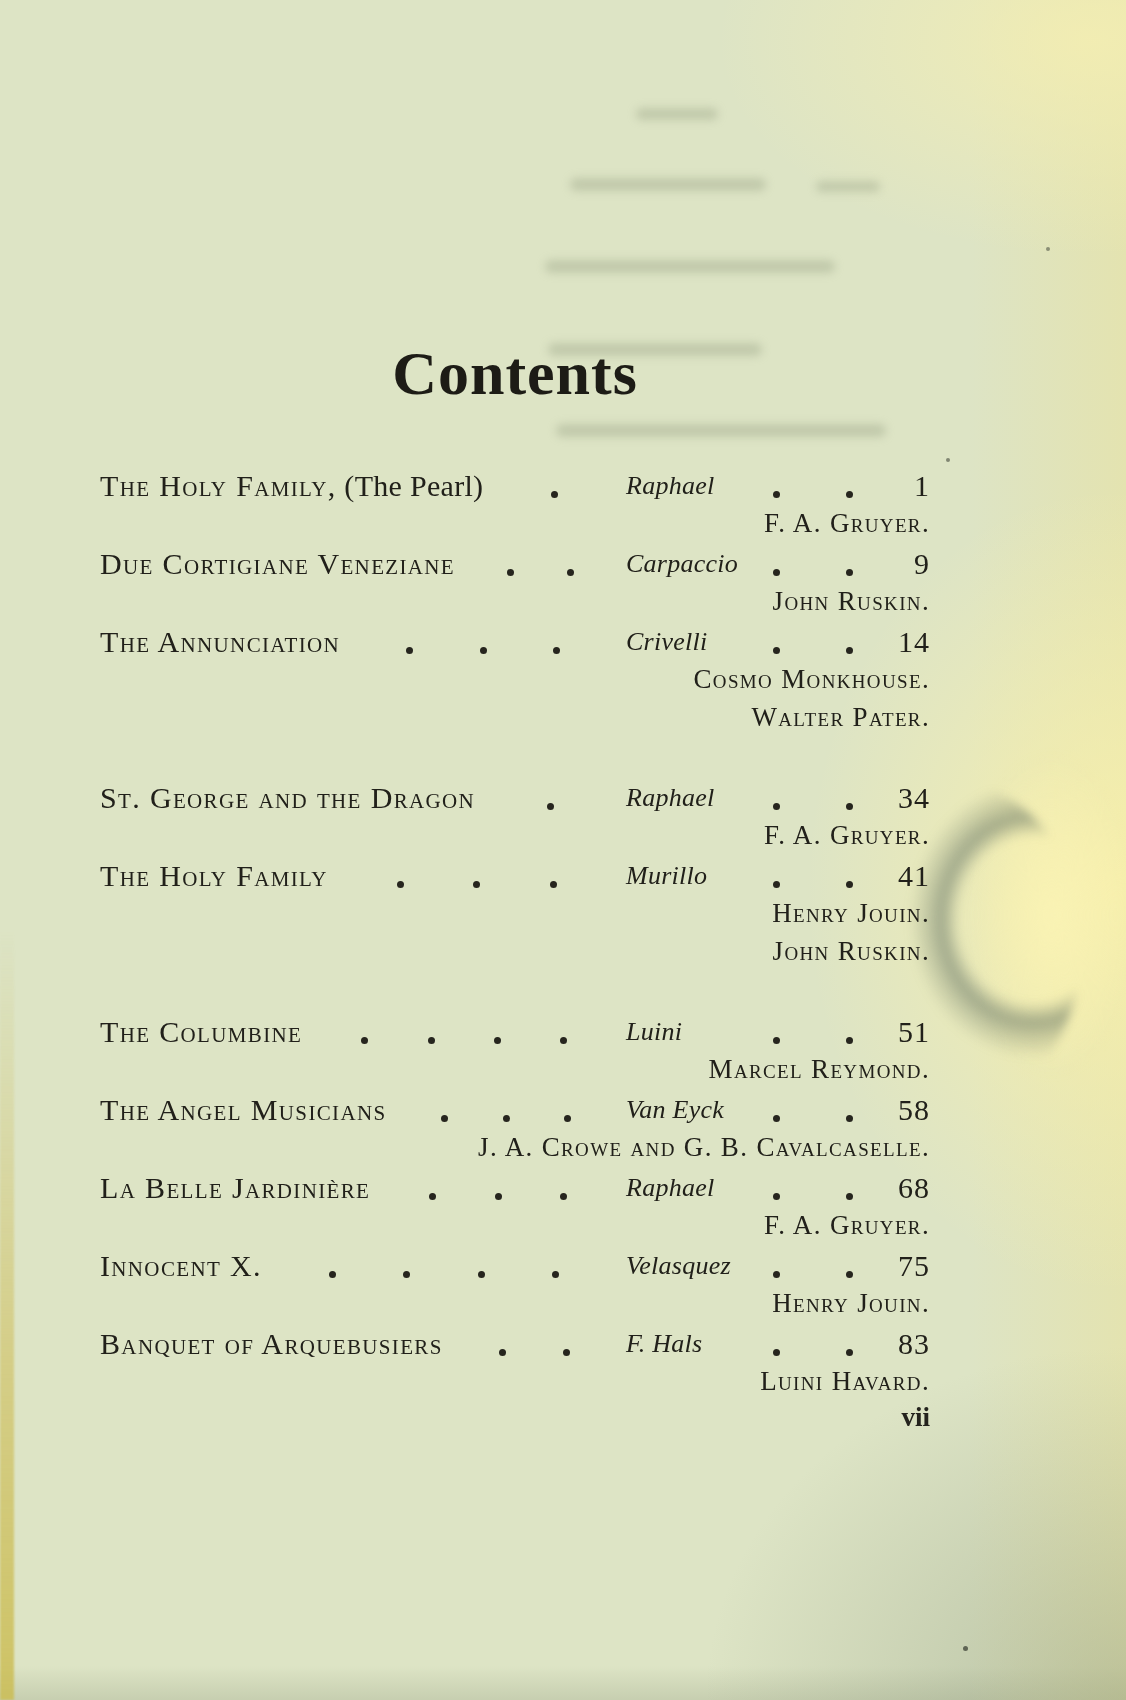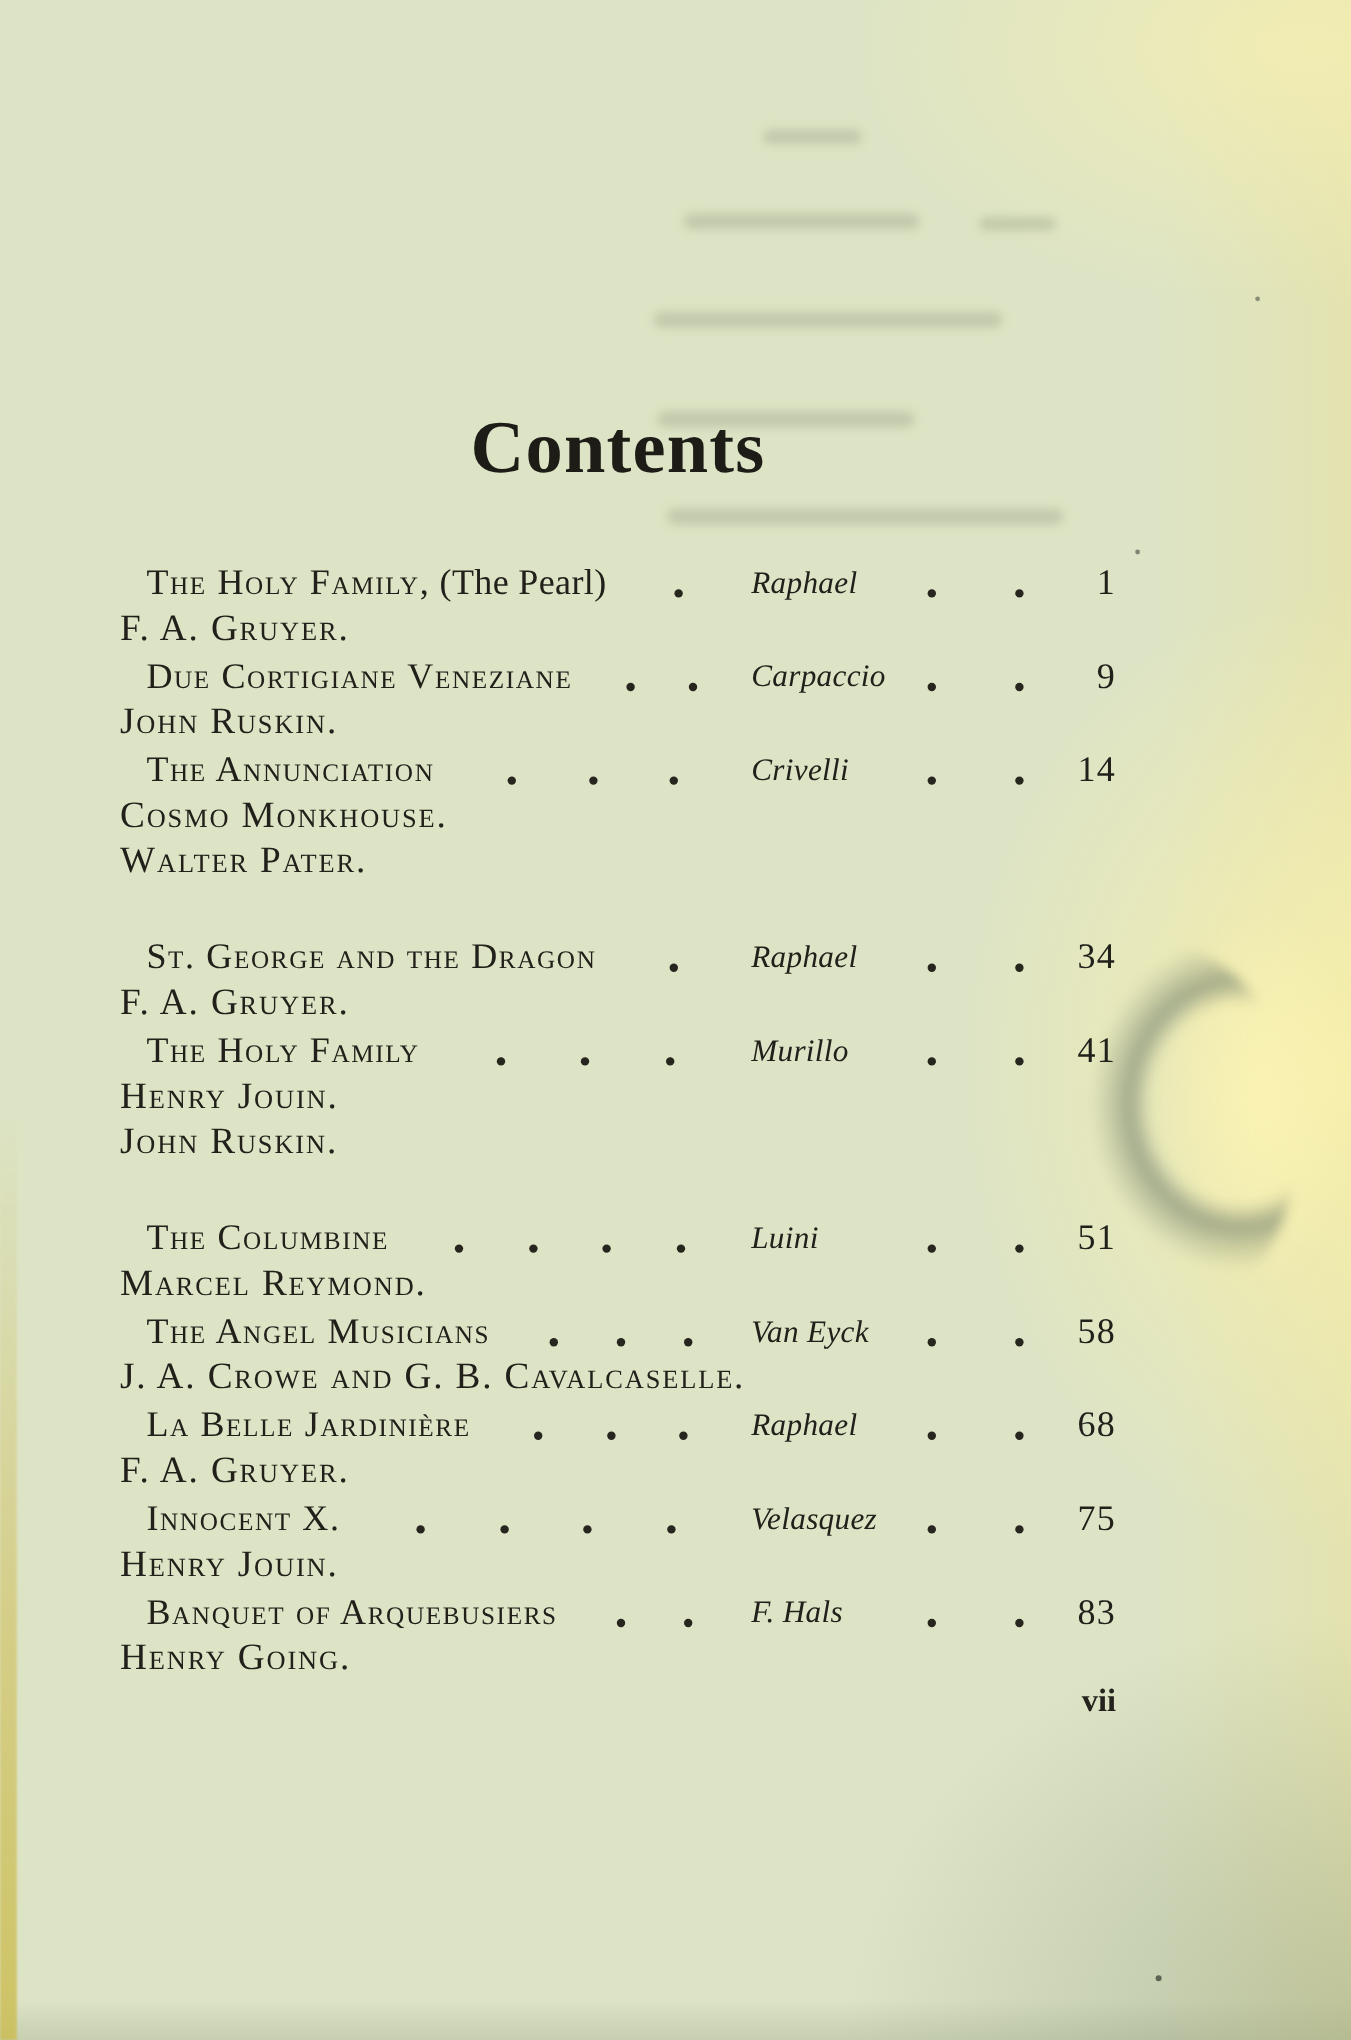--- a/index.html
+++ b/index.html
@@ -56,34 +56,34 @@
   .content{position:absolute;left:100px;top:0;width:830px;}
   .heading{
     margin-top:338px;height:70px;line-height:70px;
     text-align:center;font-size:62px;font-weight:600;letter-spacing:1px;color:#1d1c16;
   }
   .toc{margin-top:58px;}
   .toc-entry{height:78px;}
   .toc-line1{display:flex;align-items:flex-end;height:40px;}
   .toc-title{
     white-space:nowrap;font-variant:small-caps;font-size:30px;line-height:40px;
-    letter-spacing:0.045em;font-weight:500;margin-left:22px;
+    letter-spacing:0.045em;font-weight:500;
   }
   .t-suffix{font-variant:normal;letter-spacing:0.01em;}
   .leader{flex:1;display:flex;justify-content:space-evenly;align-self:flex-end;margin-bottom:8px;height:8px;}
   .artist{
     width:145px;white-space:nowrap;overflow:visible;
     font-style:italic;font-size:26px;line-height:40px;font-weight:500;letter-spacing:0.01em;
   }
   .trail{width:80px;display:flex;justify-content:space-between;align-self:flex-end;margin-bottom:8px;height:8px;padding:0 2px;}
   .dot{width:7px;height:7px;border-radius:50%;background:#26251e;align-self:flex-end;}
   .pagenum{width:75px;text-align:right;font-size:30px;line-height:40px;font-weight:500;letter-spacing:1px;}
   .toc-author{
-    height:38px;line-height:34px;text-align:left;
-    font-variant:small-caps;font-size:31px;letter-spacing:0.05em;font-weight:500;
+    height:38px;line-height:34px;text-align:right;
+    font-variant:small-caps;font-size:27px;letter-spacing:0.05em;font-weight:500;
   }
   .footer-folio{
     height:36px;line-height:30px;text-align:right;
     font-size:27px;font-weight:600;color:#24231d;
   }
 </style>
 </head>
 <body>
 
 <div id="viewport">
@@ -281,18 +281,18 @@
               <span class="dot"></span>
               <span class="dot"></span>
             </span>
       <span class="artist">F. Hals</span>
       <span class="trail">
               <span class="dot"></span>
               <span class="dot"></span>
             </span>
       <span class="pagenum">83</span>
     </div>
-    <div class="toc-author">Henry Going.</div>
+    <div class="toc-author">Luini Havard.</div>
   </div>
 </div>
     <div class="footer-folio">vii</div>
   </div>
 </div>
 
 </body></html>

